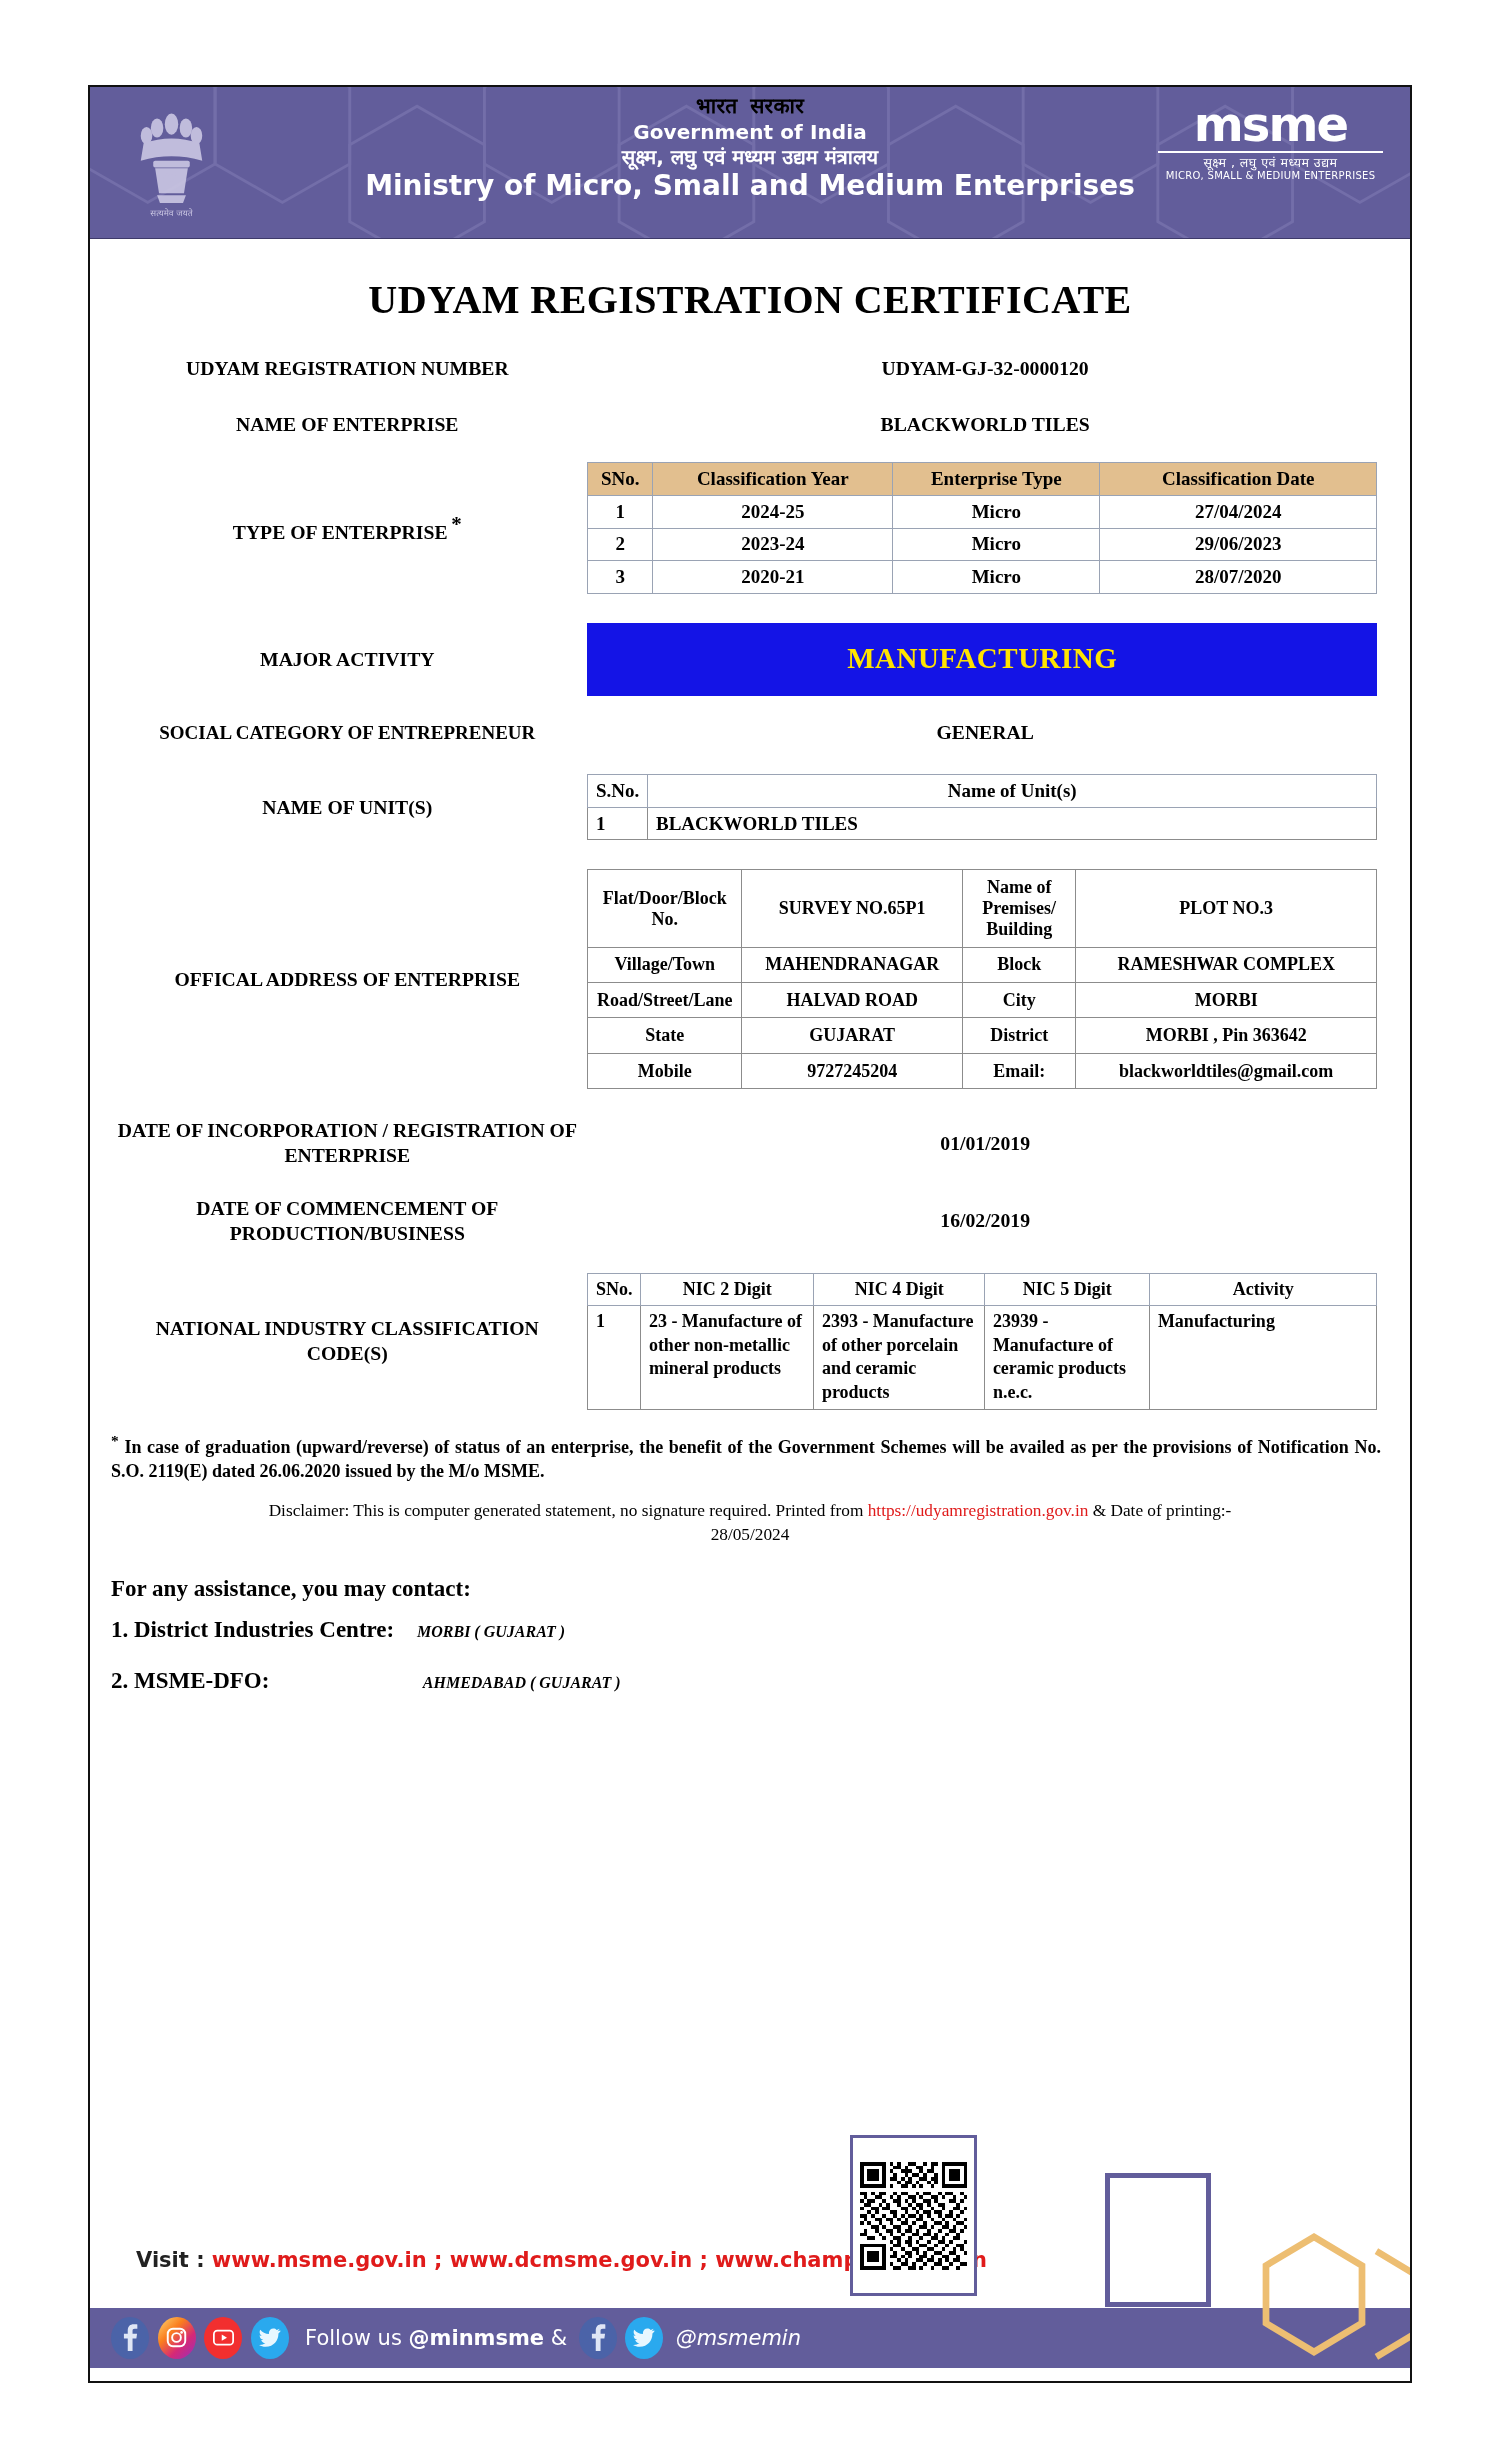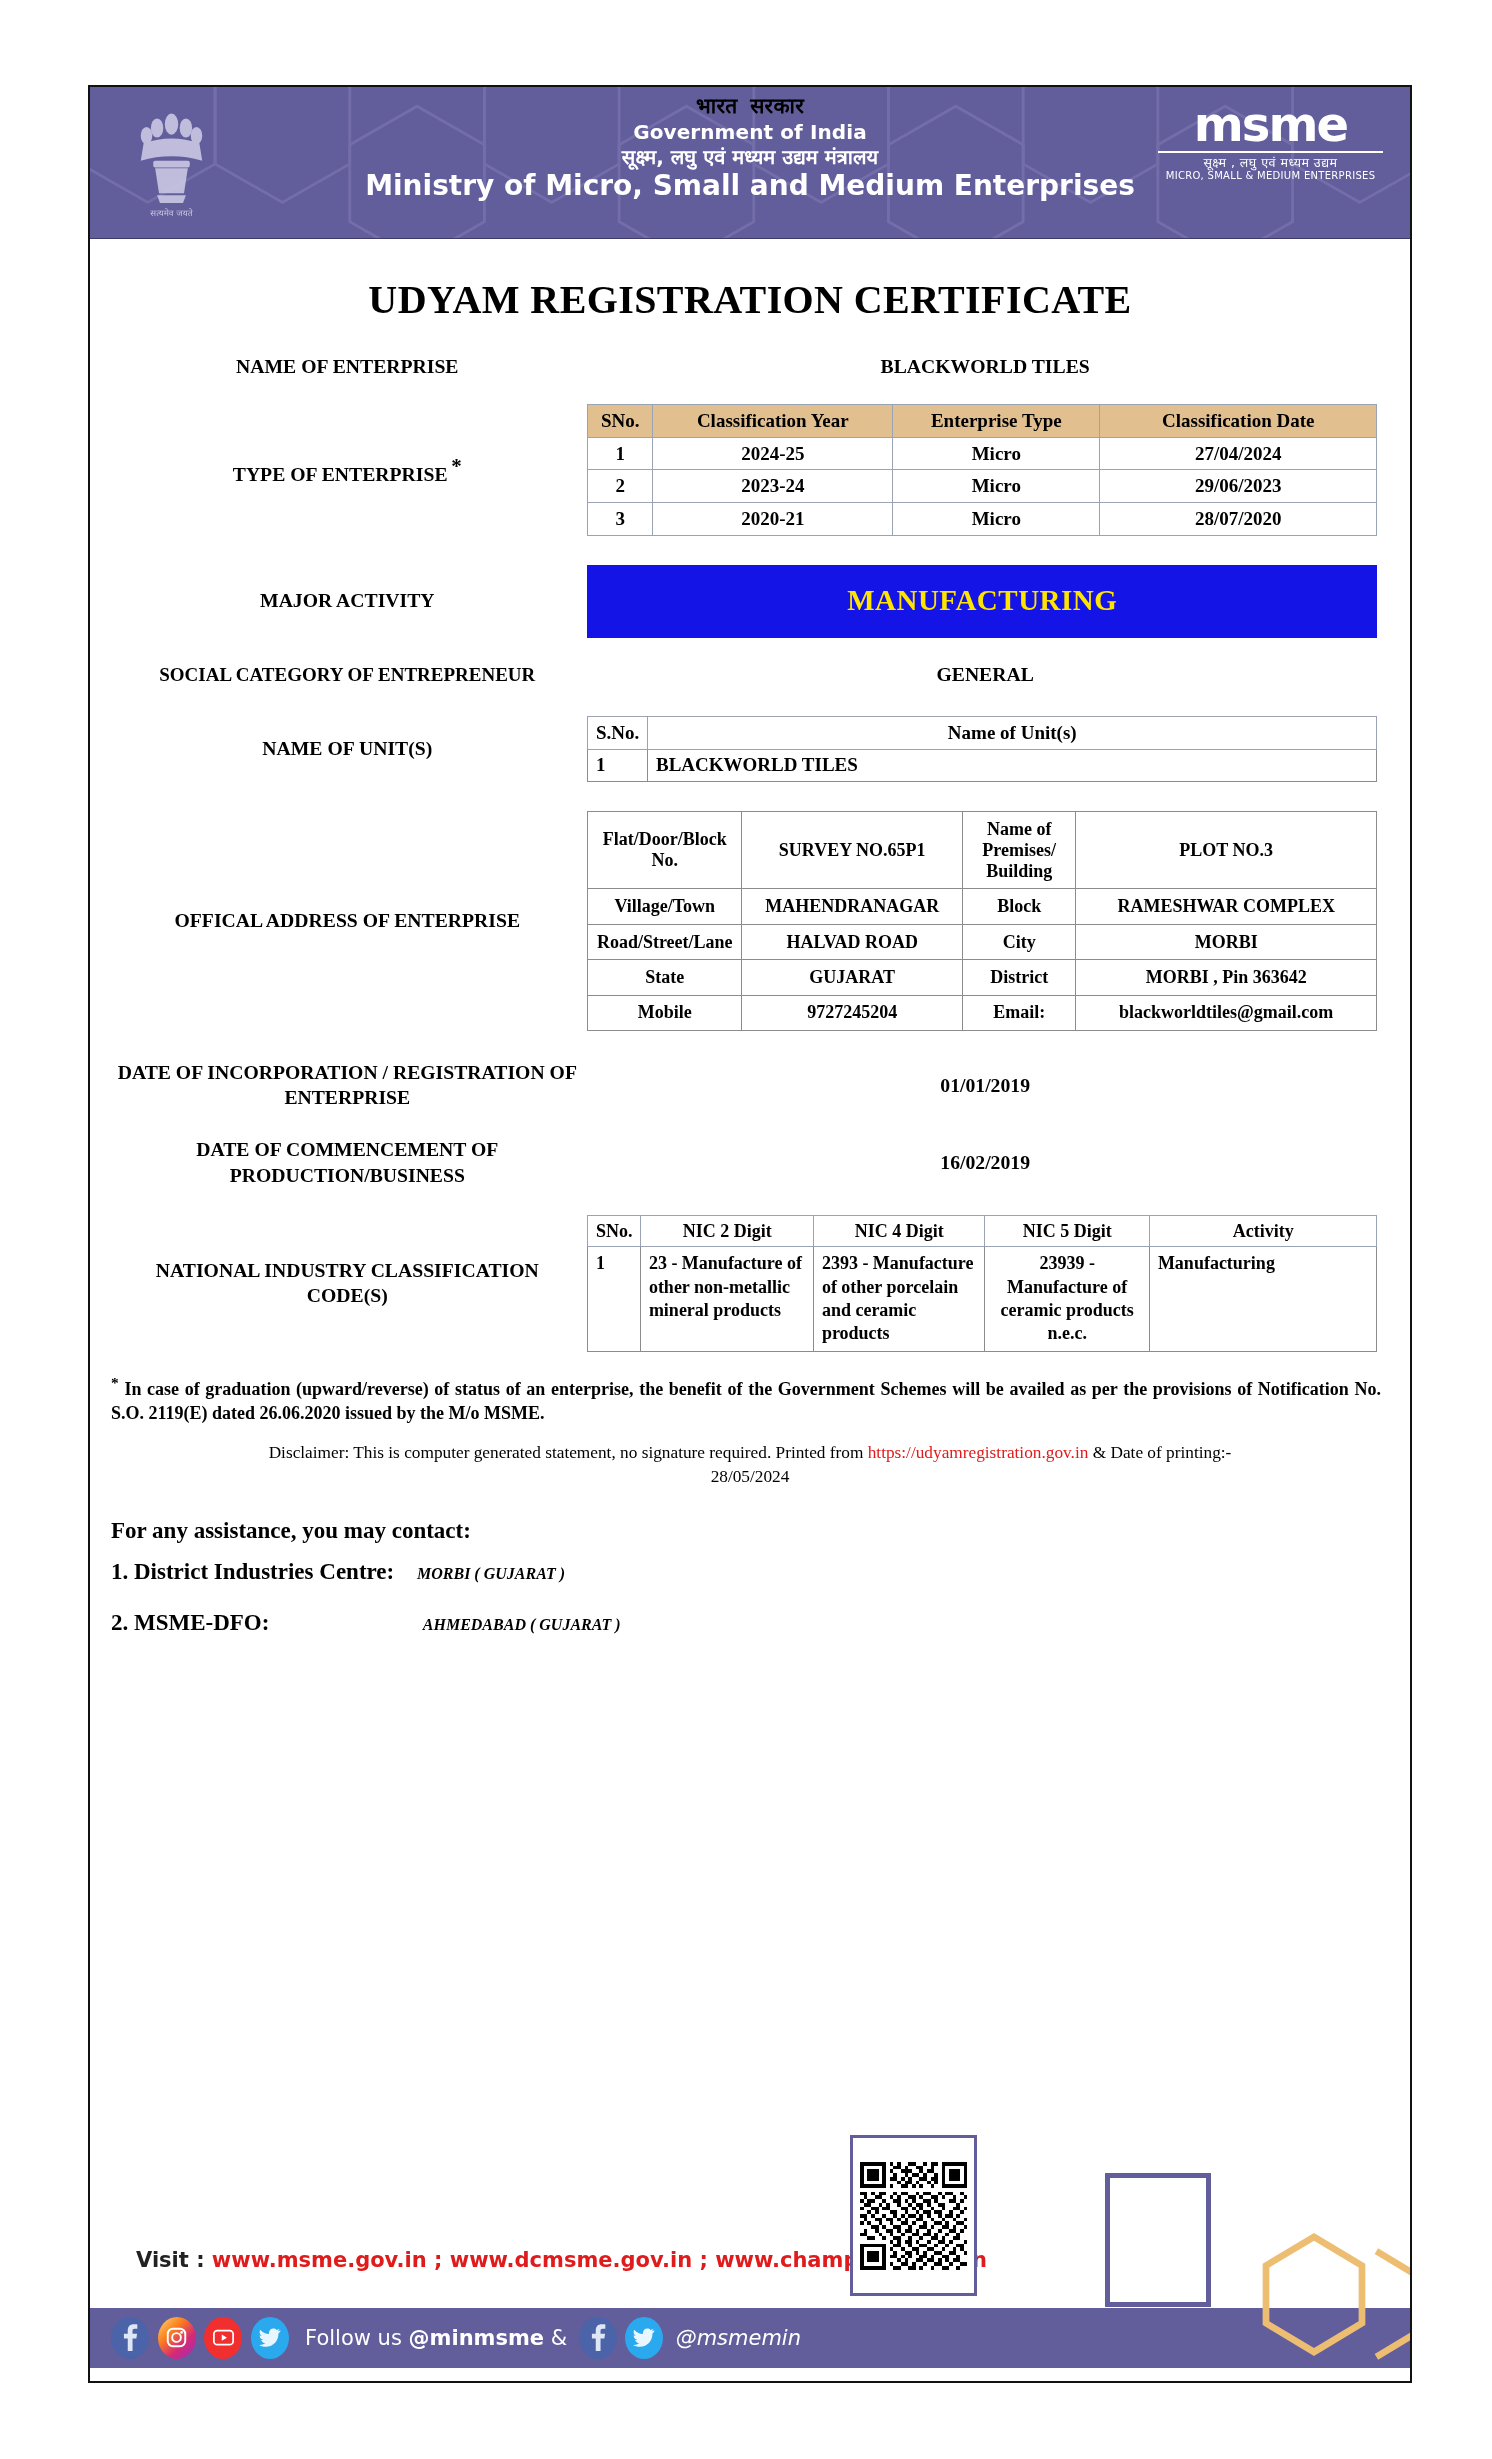--- a/index.html
+++ b/index.html
@@ -329,20 +329,24 @@
     <div class="msme-logo">
       <div class="msme-word">msme</div>
       <div class="msme-rule"></div>
       <div class="msme-hi">सूक्ष्म , लघु एवं  मध्यम  उद्यम</div>
       <div class="msme-en">MICRO, SMALL &amp; MEDIUM ENTERPRISES</div>
     </div>
   </div>
 
   <div class="doc-title">UDYAM REGISTRATION CERTIFICATE</div>
 
+  <div class="row" style="margin-top:33px;">
+    <div class="lbl">UDYAM REGISTRATION NUMBER</div>
+    <div class="val">UDYAM-GJ-32-0000120</div>
+  </div>
 
   <div class="row" style="margin-top:31px;">
     <div class="lbl">NAME OF ENTERPRISE</div>
     <div class="val">BLACKWORLD TILES</div>
   </div>
 
   <div class="row" style="margin-top:25px; align-items:center;">
     <div class="lbl">
       <span>TYPE OF ENTERPRISE</span><span class="sup-star">*</span>
     </div>
@@ -473,21 +477,21 @@
             <th style="width:171px;">NIC 4 Digit</th>
             <th style="width:165px;">NIC 5 Digit</th>
             <th>Activity</th>
           </tr>
         </thead>
         <tbody>
           <tr>
             <td style="text-align:left;">1</td>
             <td style="text-align:left;">23 - Manufacture of other non-metallic mineral products</td>
             <td style="text-align:left;">2393 - Manufacture of other porcelain and ceramic products</td>
-            <td style="text-align:center;">23939 - Manufacture of ceramic products n.e.c.</td>
+            <td style="text-align:left;">23939 - Manufacture of ceramic products n.e.c.</td>
             <td style="text-align:left;">Manufacturing</td>
           </tr>
         </tbody>
       </table>
     </div>
   </div>
 
 
   <div class="footnote" style="margin-top:21px;">
     <span class="star">*</span>

